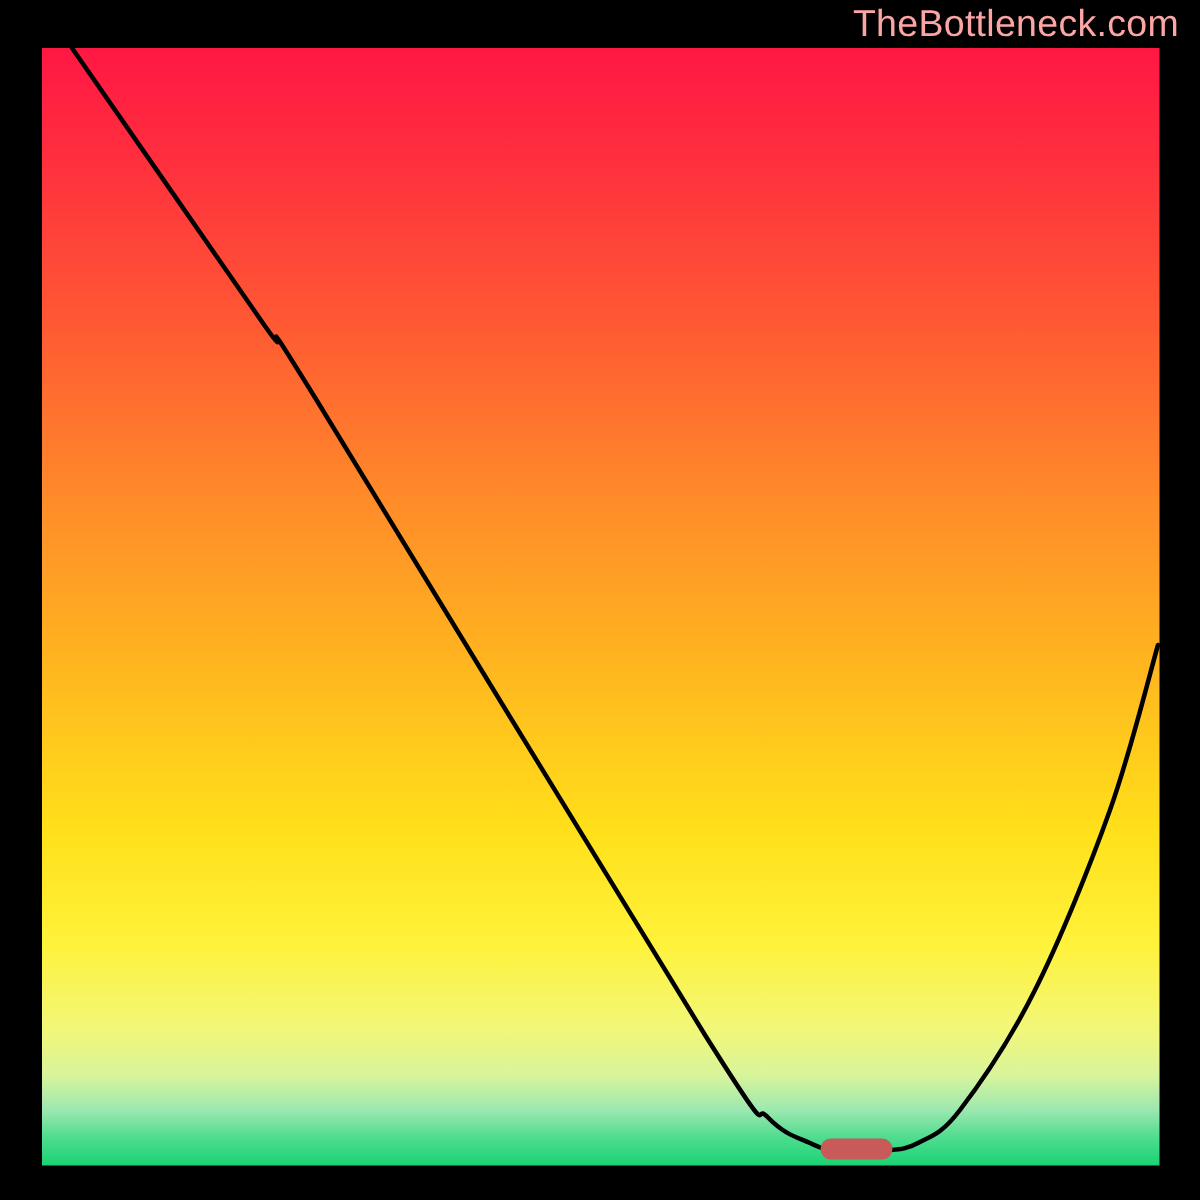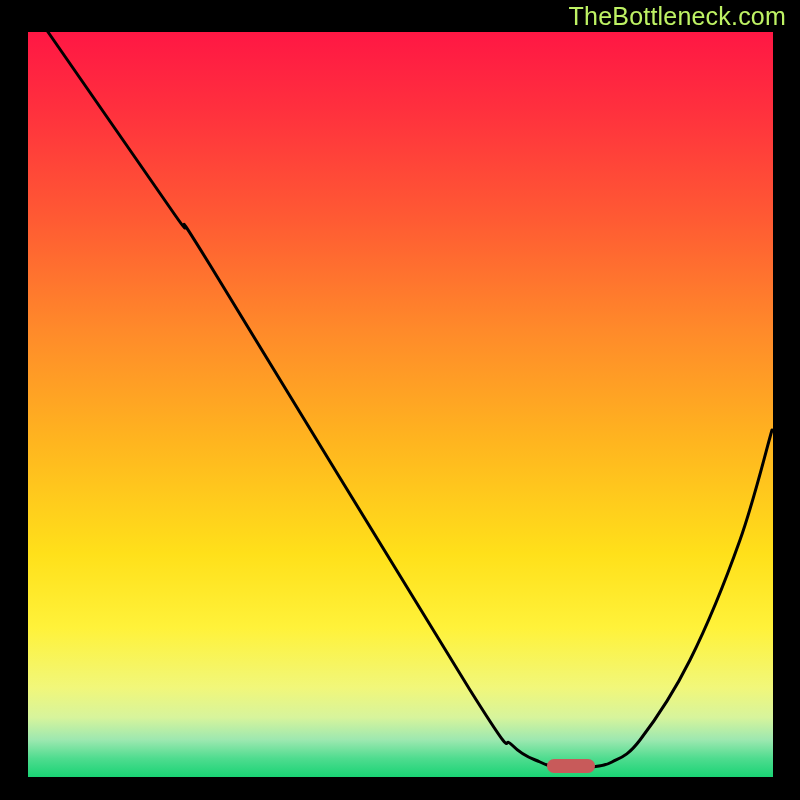--- a/index.html
+++ b/index.html
@@ -12,21 +12,21 @@
   }
   .chart-container {
     position: relative;
     width: 800px;
     height: 800px;
   }
   .watermark {
     position: absolute;
     top: 2px;
     right: 14px;
-    color: #bef264;
+    color: #fca5a5;
     font-family: Arial, Helvetica, sans-serif;
     font-size: 25px;
     letter-spacing: 0.2px;
   }
   svg {
     display: block;
   }
 </style>
 </head>
 <body>

